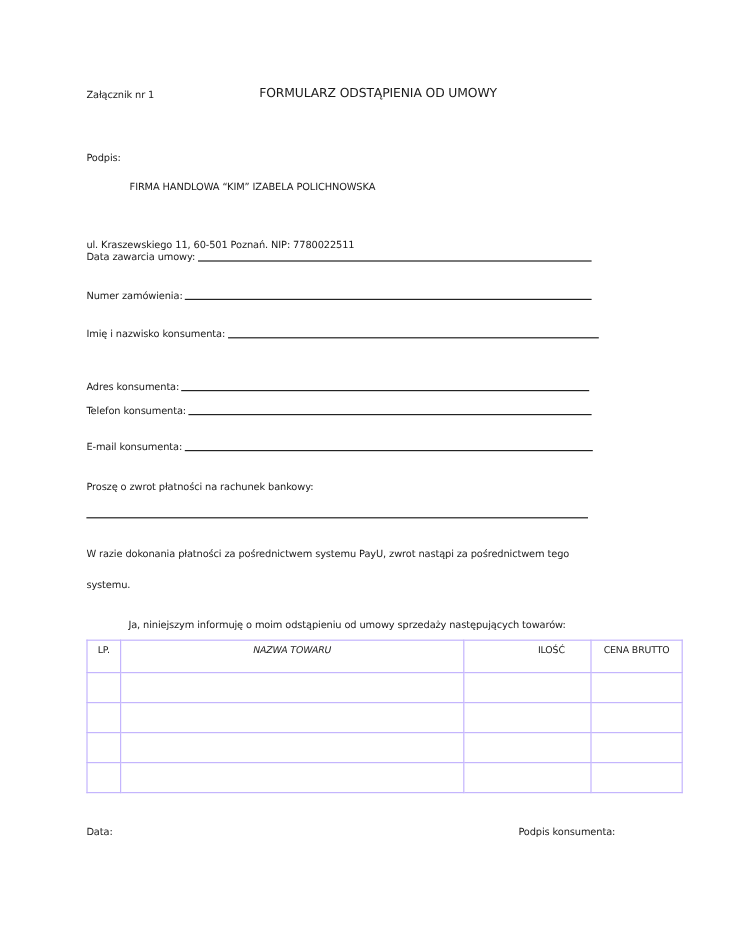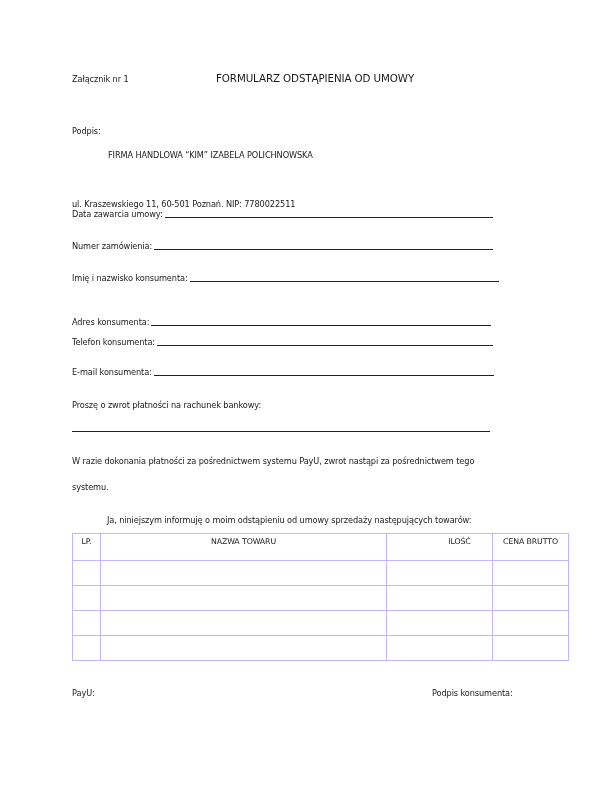--- a/index.html
+++ b/index.html
@@ -7,21 +7,21 @@
       font-family: "DejaVu Sans", sans-serif; color: #1a1a1a; }
     .abs { position: absolute; white-space: nowrap; }
     .small { font-size: 8.2px; letter-spacing: -0.1px; }
     .title { font-size: 10.3px; letter-spacing: -0.1px; }
     .field { position: absolute; left: 72px; height: 12px; font-size: 8.2px; letter-spacing: -0.1px; display: flex; align-items: flex-end; }
     .field .line { border-bottom: 1px solid #222; height: 0; margin-left: 2px; margin-bottom: 1px; }
     table { position: absolute; left: 72px; top: 533px; border-collapse: collapse; font-size: 7.8px; letter-spacing: -0.1px; }
     td, th { border: 1px solid #c4b5fd; padding: 0; font-weight: normal; }
     th { height: 23px; vertical-align: top; padding-top: 3px; text-align: center; }
     td { height: 24px; }
-    .c1 { width: 27px; } .c2 { width: 285px; } .c3 { width: 65px; padding-left: 40px; } .c4 { width: 75px; }
+    .c1 { width: 27px; } .c2 { width: 285px; font-style: italic; } .c3 { width: 65px; padding-left: 40px; } .c4 { width: 75px; }
   </style>
 </head>
 <body>
 
 <div class="abs small" style="left:72px; top:74px;">Załącznik nr 1</div>
 <div class="abs title" style="left:216px; top:72px;">FORMULARZ ODSTĄPIENIA OD UMOWY</div>
 
 <div class="abs small" style="left:72px; top:126px;">Podpis:</div>
 <div class="abs small" style="left:72px; top:150px;margin-left:36px;">FIRMA HANDLOWA “KIM” IZABELA POLICHNOWSKA</div>
 <div class="abs small" style="left:72px; top:163px;margin-top:36px;">ul. Kraszewskiego 11, 60-501 Poznań.  NIP: 7780022511</div>
@@ -89,14 +89,14 @@
     </tr>
     <tr>
       <td></td>
       <td></td>
       <td></td>
       <td></td>
     </tr>
   </tbody>
 </table>
 
-<div class="abs small" style="left:72px; top:688px;">PayU:</div>
+<div class="abs small" style="left:72px; top:688px;">Data:</div>
 <div class="abs small" style="left:432px; top:688px;">Podpis konsumenta:</div>
 
 </body></html>

